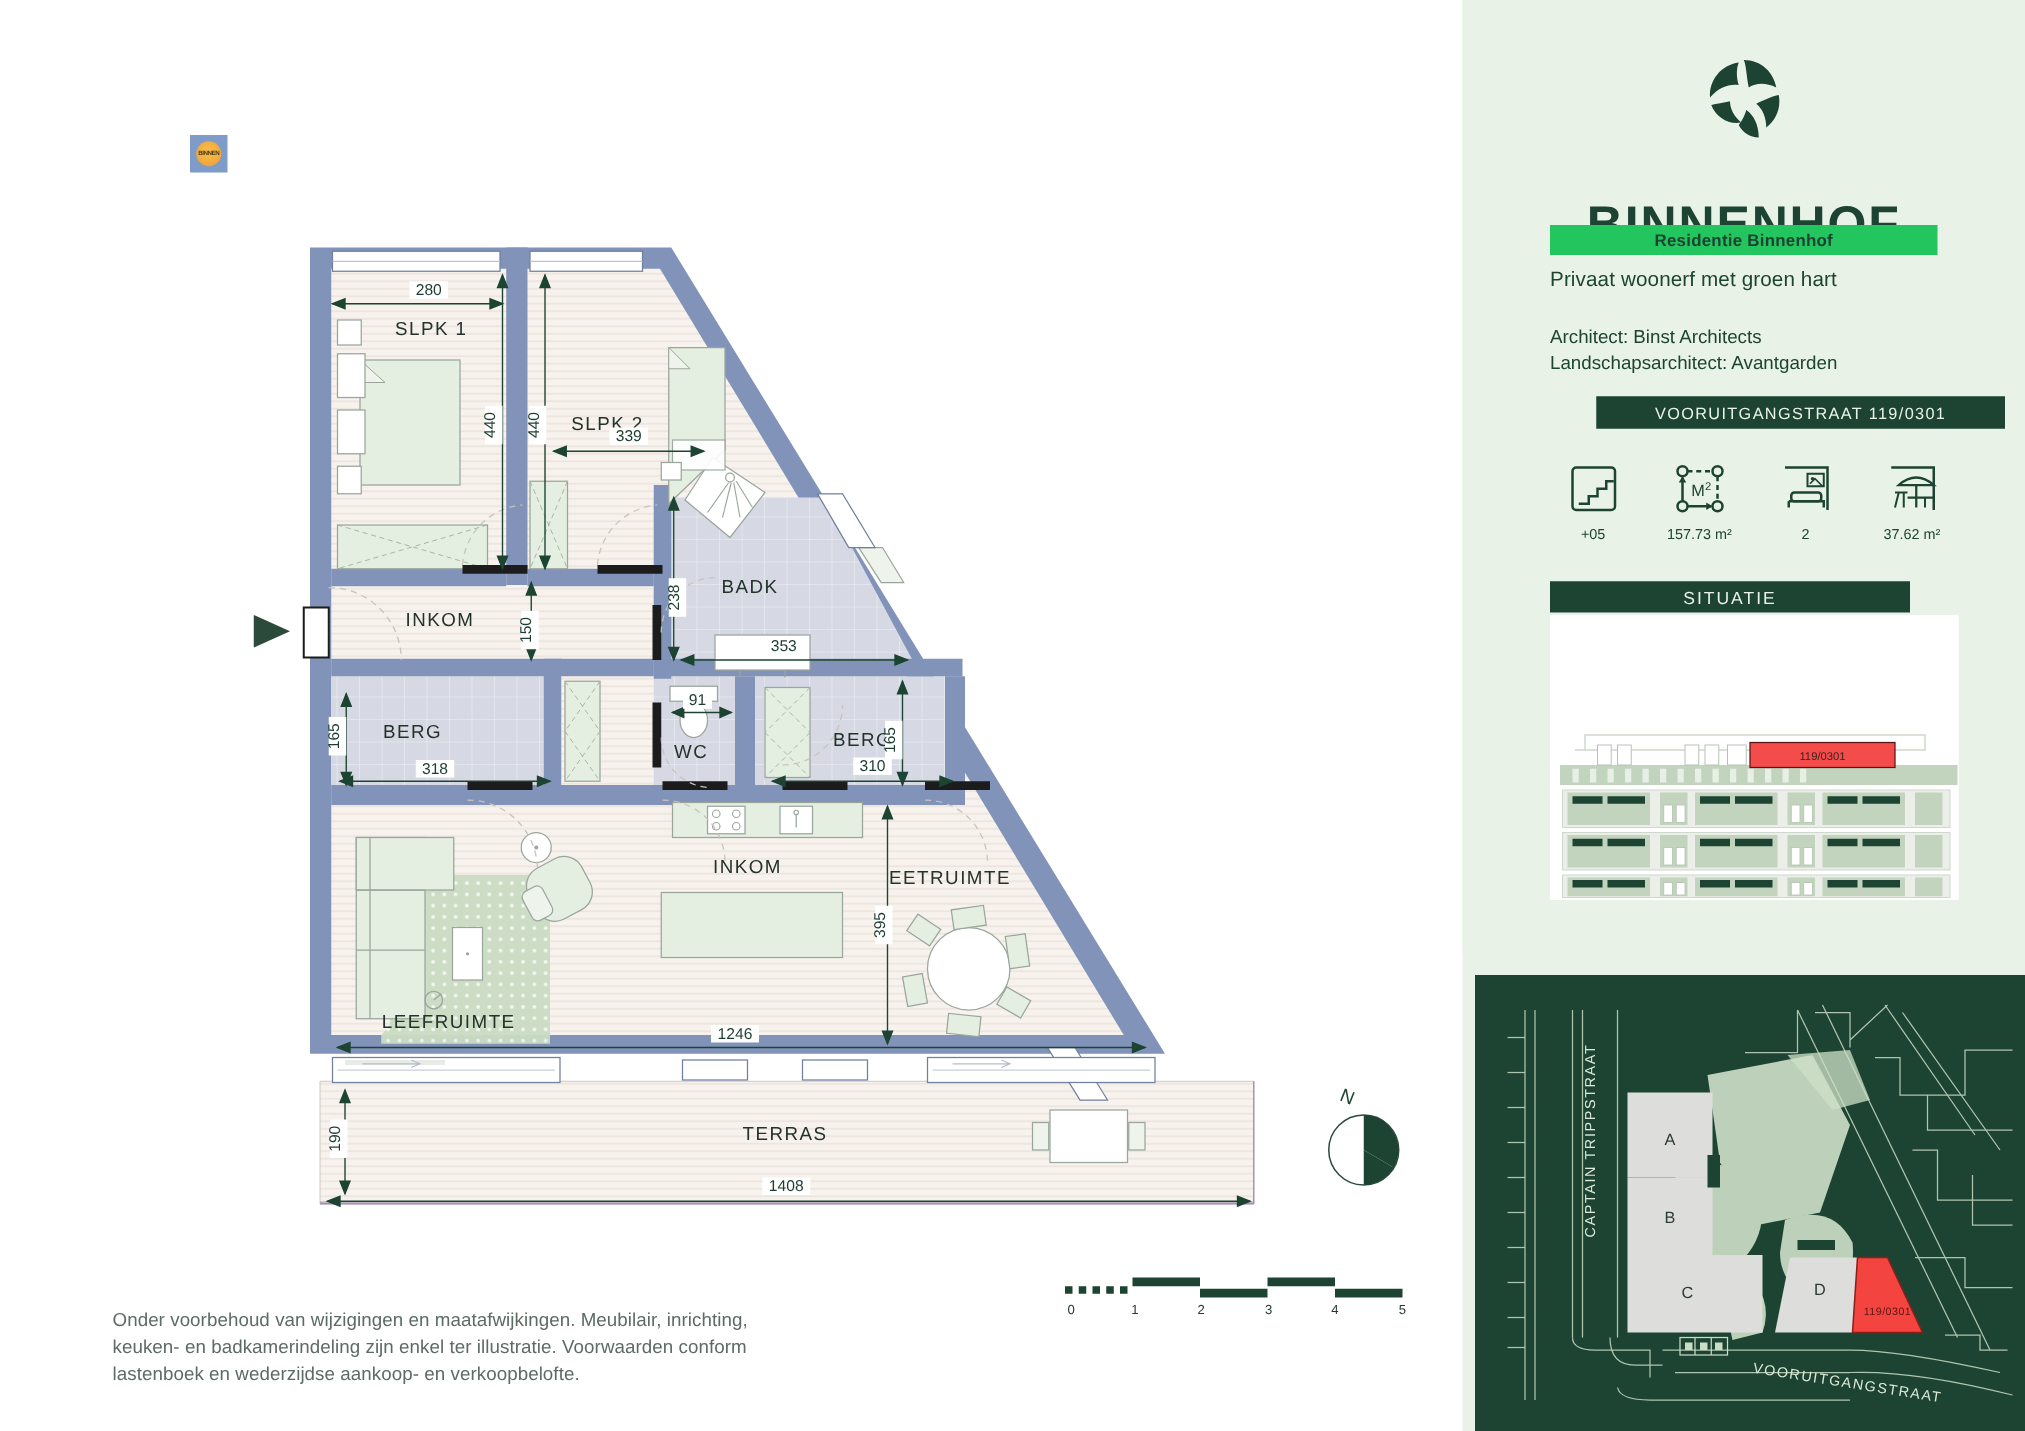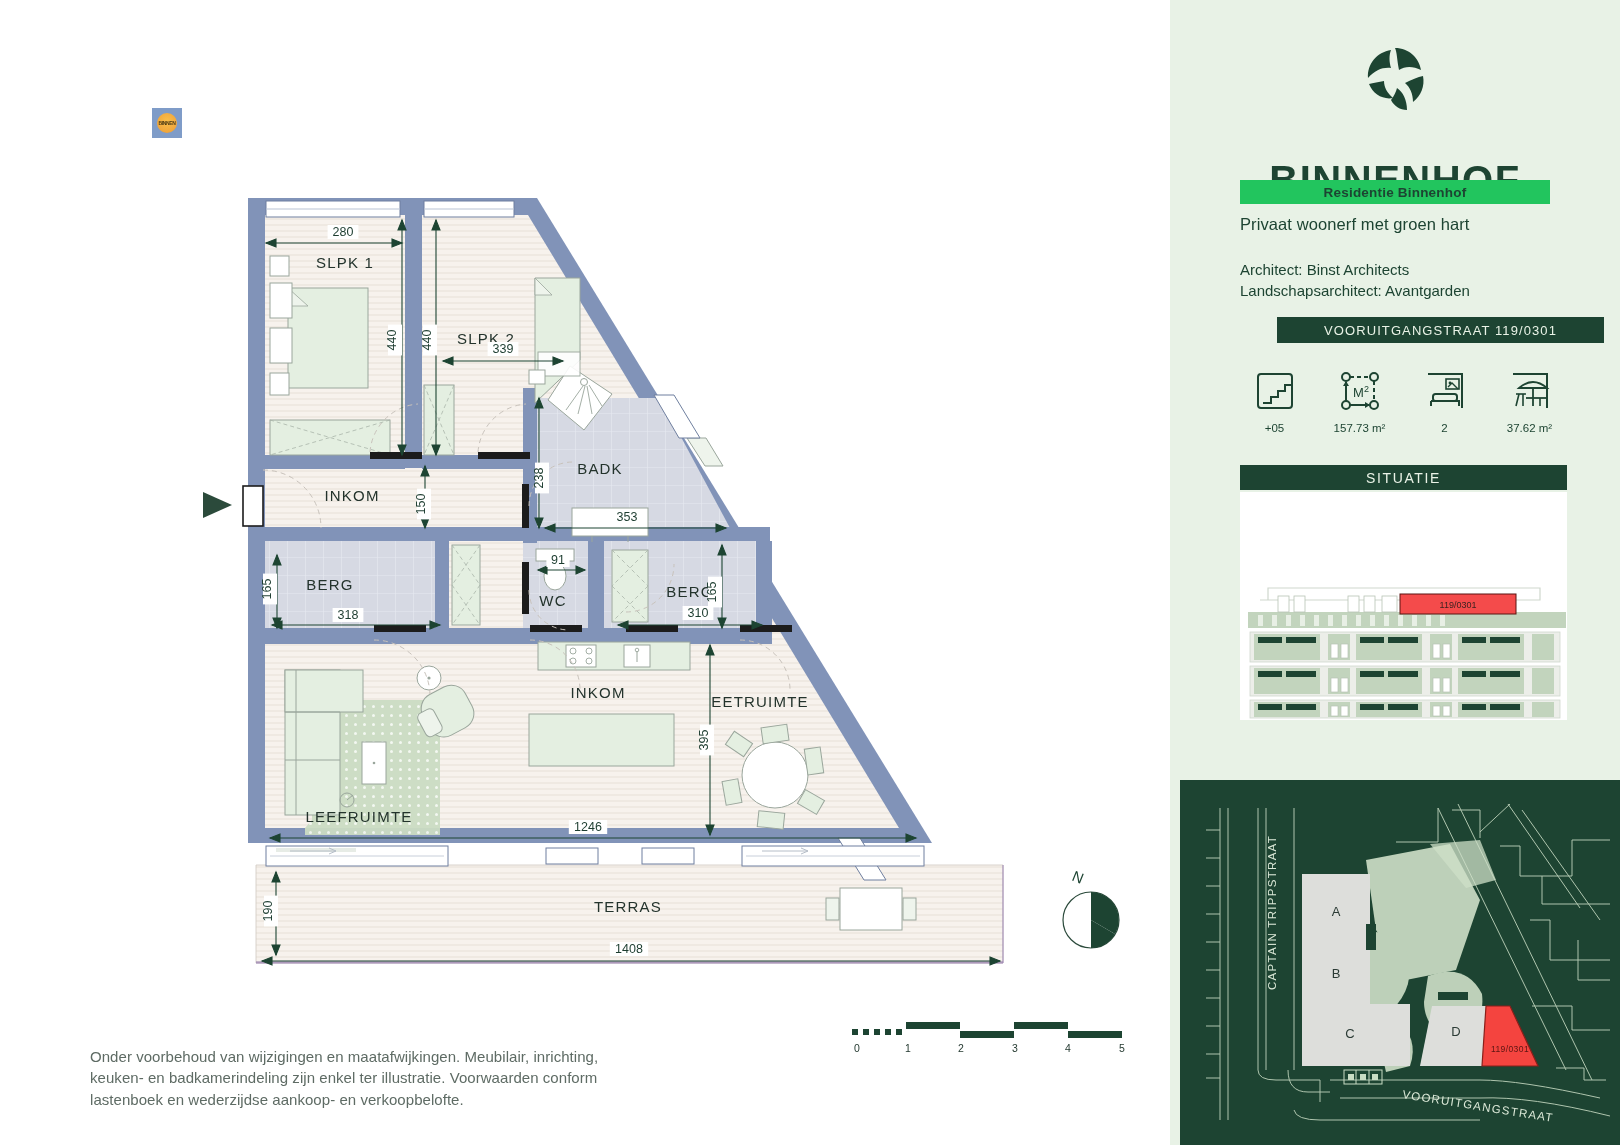--- a/index.html
+++ b/index.html
@@ -78,21 +78,21 @@
     background: #1d4432; display: flex; align-items: center; justify-content: center; margin-left: 37px;
   }
   #addr-band span { font-size: 13px; color: #eaf3e7; letter-spacing: 1.1px; }
 
   #stats { position: absolute; left: 62px; top: 365px; width: 340px; display: flex; }
   .stat { width: 25%; text-align: center; }
   .stat .ico { height: 52px; display: flex; align-items: center; justify-content: center; }
   .stat .val { margin-top: 5px; font-size: 11.5px; color: #1d4432; }
 
   #sit-header {
-    position: absolute; left: 70px; top: 465px; width: 327px; height: 25px;
+    position: absolute; left: 70px; top: 465px; width: 288px; height: 25px;
     background: #1d4432; display: flex; align-items: center; justify-content: center;
   }
   #sit-header span { font-size: 14px; color: #eaf3e7; letter-spacing: 1.6px; }
   #sit-body {
     position: absolute; left: 70px; top: 492px; width: 327px; height: 228px; background: #ffffff;
   }
 
   #panel-map {
     position: absolute; left: 1180px; top: 780px; width: 440px; height: 365px;
     background: #1d4432; overflow: hidden;

